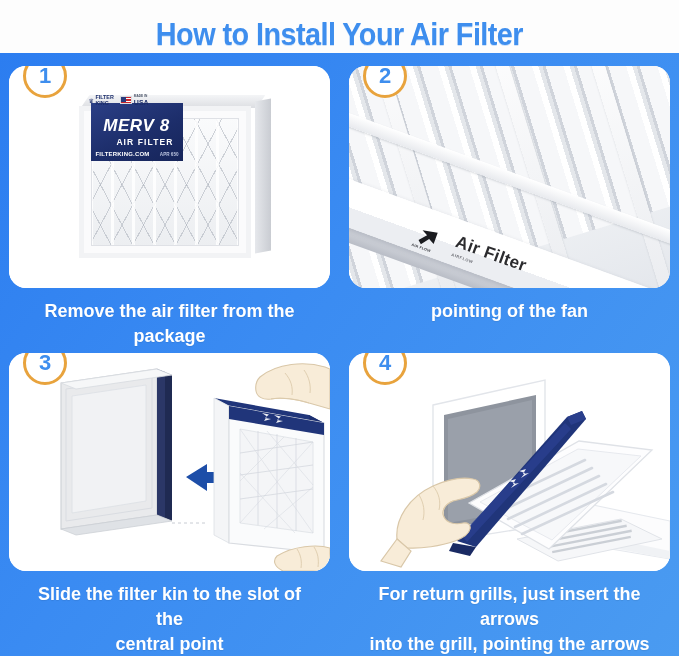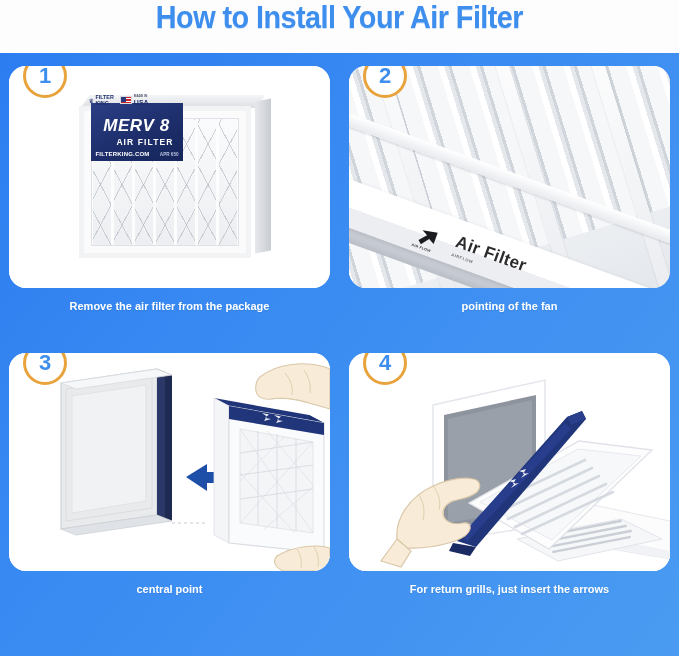--- a/index.html
+++ b/index.html
@@ -9,21 +9,21 @@
     background:#ffffff;
     overflow:hidden;
     position:relative;
   }
 
   
   .header {
     height:53px;
     background:#fdfdfd;
     display:flex;
-    align-items:flex-start;
+    align-items:flex-end;
     justify-content:center;
   }
   .header-title {
     font-size:31px;
     font-weight:bold;
     color:#3e8eee;
     letter-spacing:-0.6px;
     transform:scaleX(0.93);
     white-space:nowrap;
     text-shadow:0 1px 0 rgba(62,142,238,.25);
@@ -73,21 +73,21 @@
     font-weight:bold;
     color:#3e8eee;
     z-index:5;
   }
 
   
   .caption {
     margin-top:11px;
     text-align:center;
     color:#ffffff;
-    font-size:11px;
+    font-size:18px;
     font-weight:bold;
     line-height:1.38;
     padding:0 14px;
     text-shadow:0 1px 1px rgba(0,0,0,.08);
   }
 
   
   .p1-stage {
     position:absolute; inset:0;
     background:#ffffff;
@@ -416,20 +416,21 @@
               <path d="M268,203 C284,193 308,191 321,195 L321,218 L274,218
                        C266,214 263,208 268,203 Z" fill="#f8ecd8" stroke="#d9c7a8" stroke-width="1.1"></path>
               <path d="M288,196 C292,202 293,209 292,215" fill="none" stroke="#ddcbab" stroke-width=".9"></path>
               <path d="M305,194 C309,200 310,207 309,214" fill="none" stroke="#ddcbab" stroke-width=".9"></path>
             </g>
           </svg>
         </div>
         <div class="badge">3</div>
       </div>
       <div class="caption">
+        <div>Slide the filter kin to the slot of the</div>
         <div>central point</div>
       </div>
     </div>
 
     <div class="step step-4">
       <div class="card">
         <div class="illus">
           <svg viewBox="0 0 321 218" preserveAspectRatio="xMidYMid meet">
 
             <g>
@@ -486,17 +487,18 @@
               <path d="M84,133 C90,140 92,149 90,157" fill="none" stroke="#ddcbab" stroke-width=".9"></path>
               <path d="M70,142 C75,150 76,159 74,167" fill="none" stroke="#ddcbab" stroke-width=".9"></path>
               <path d="M48,186 L32,208 L52,214 L62,198 Z" fill="#f8ecd8" stroke="#d9c7a8" stroke-width="1.2"></path>
             </g>
           </svg>
         </div>
         <div class="badge">4</div>
       </div>
       <div class="caption">
         <div>For return grills, just insert the arrows</div>
+        <div>into the grill, pointing the arrows</div>
       </div>
     </div>
 
   </div>
 </div>
 
 </body></html>

